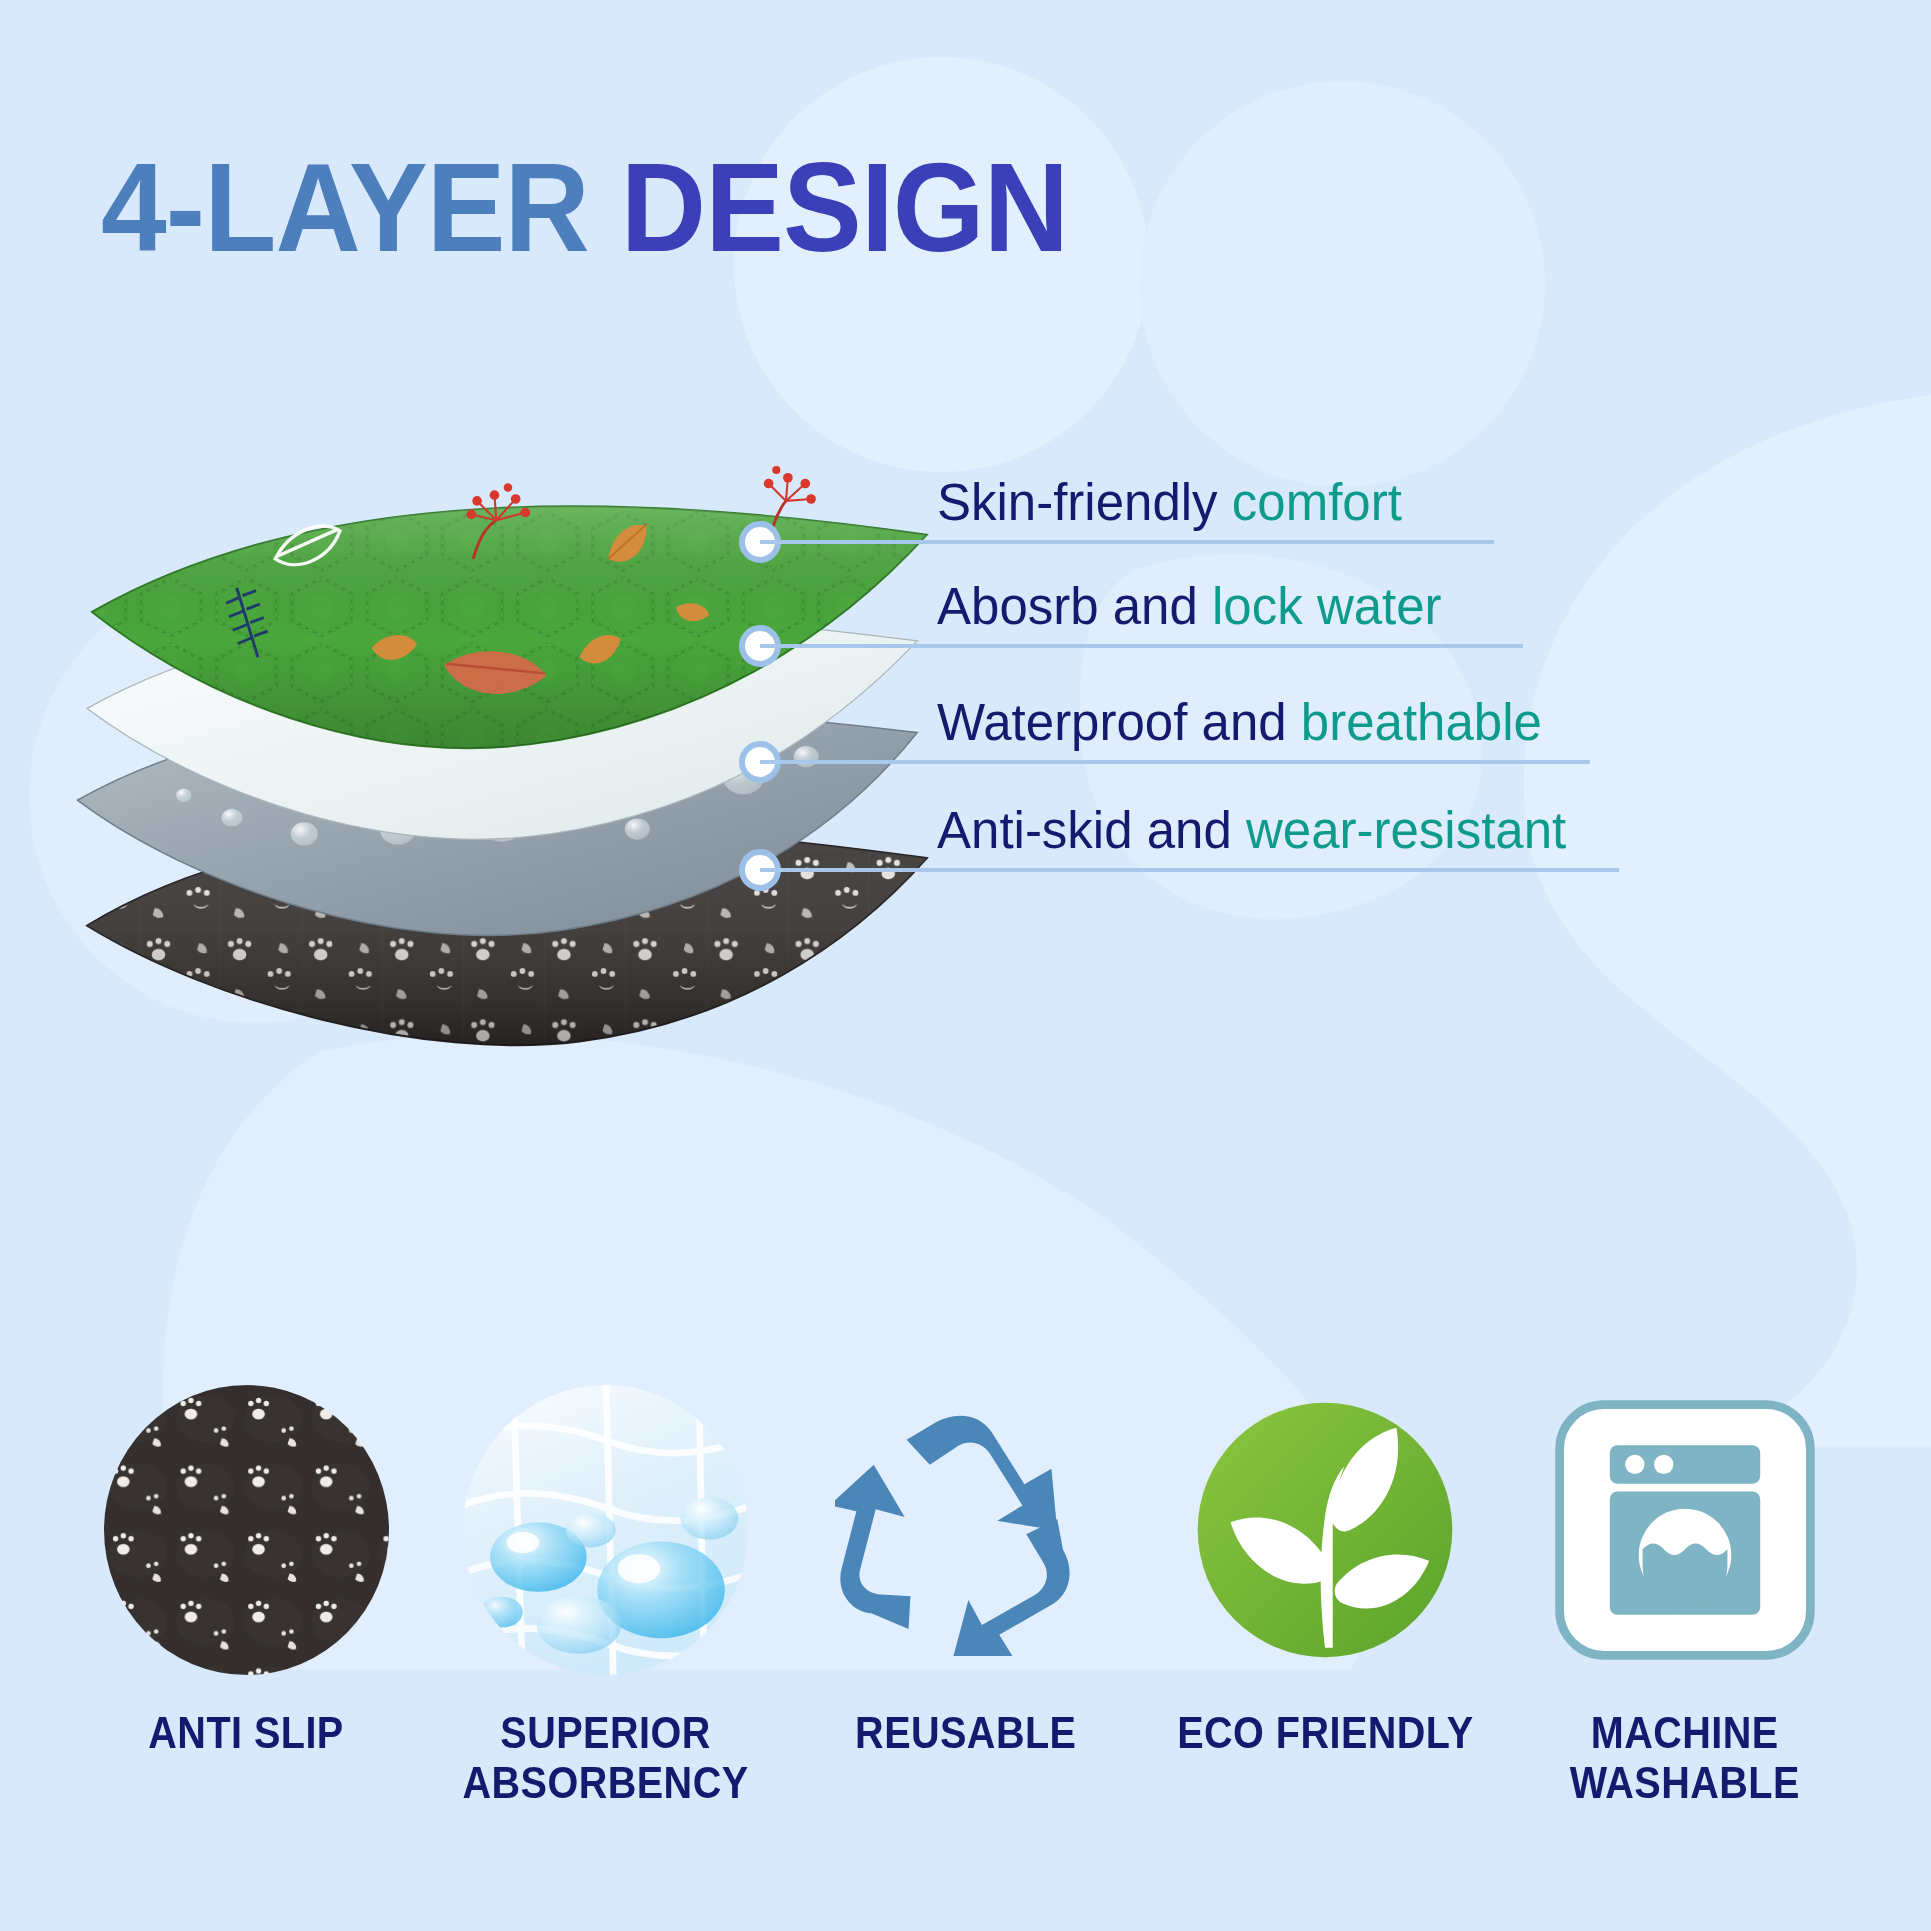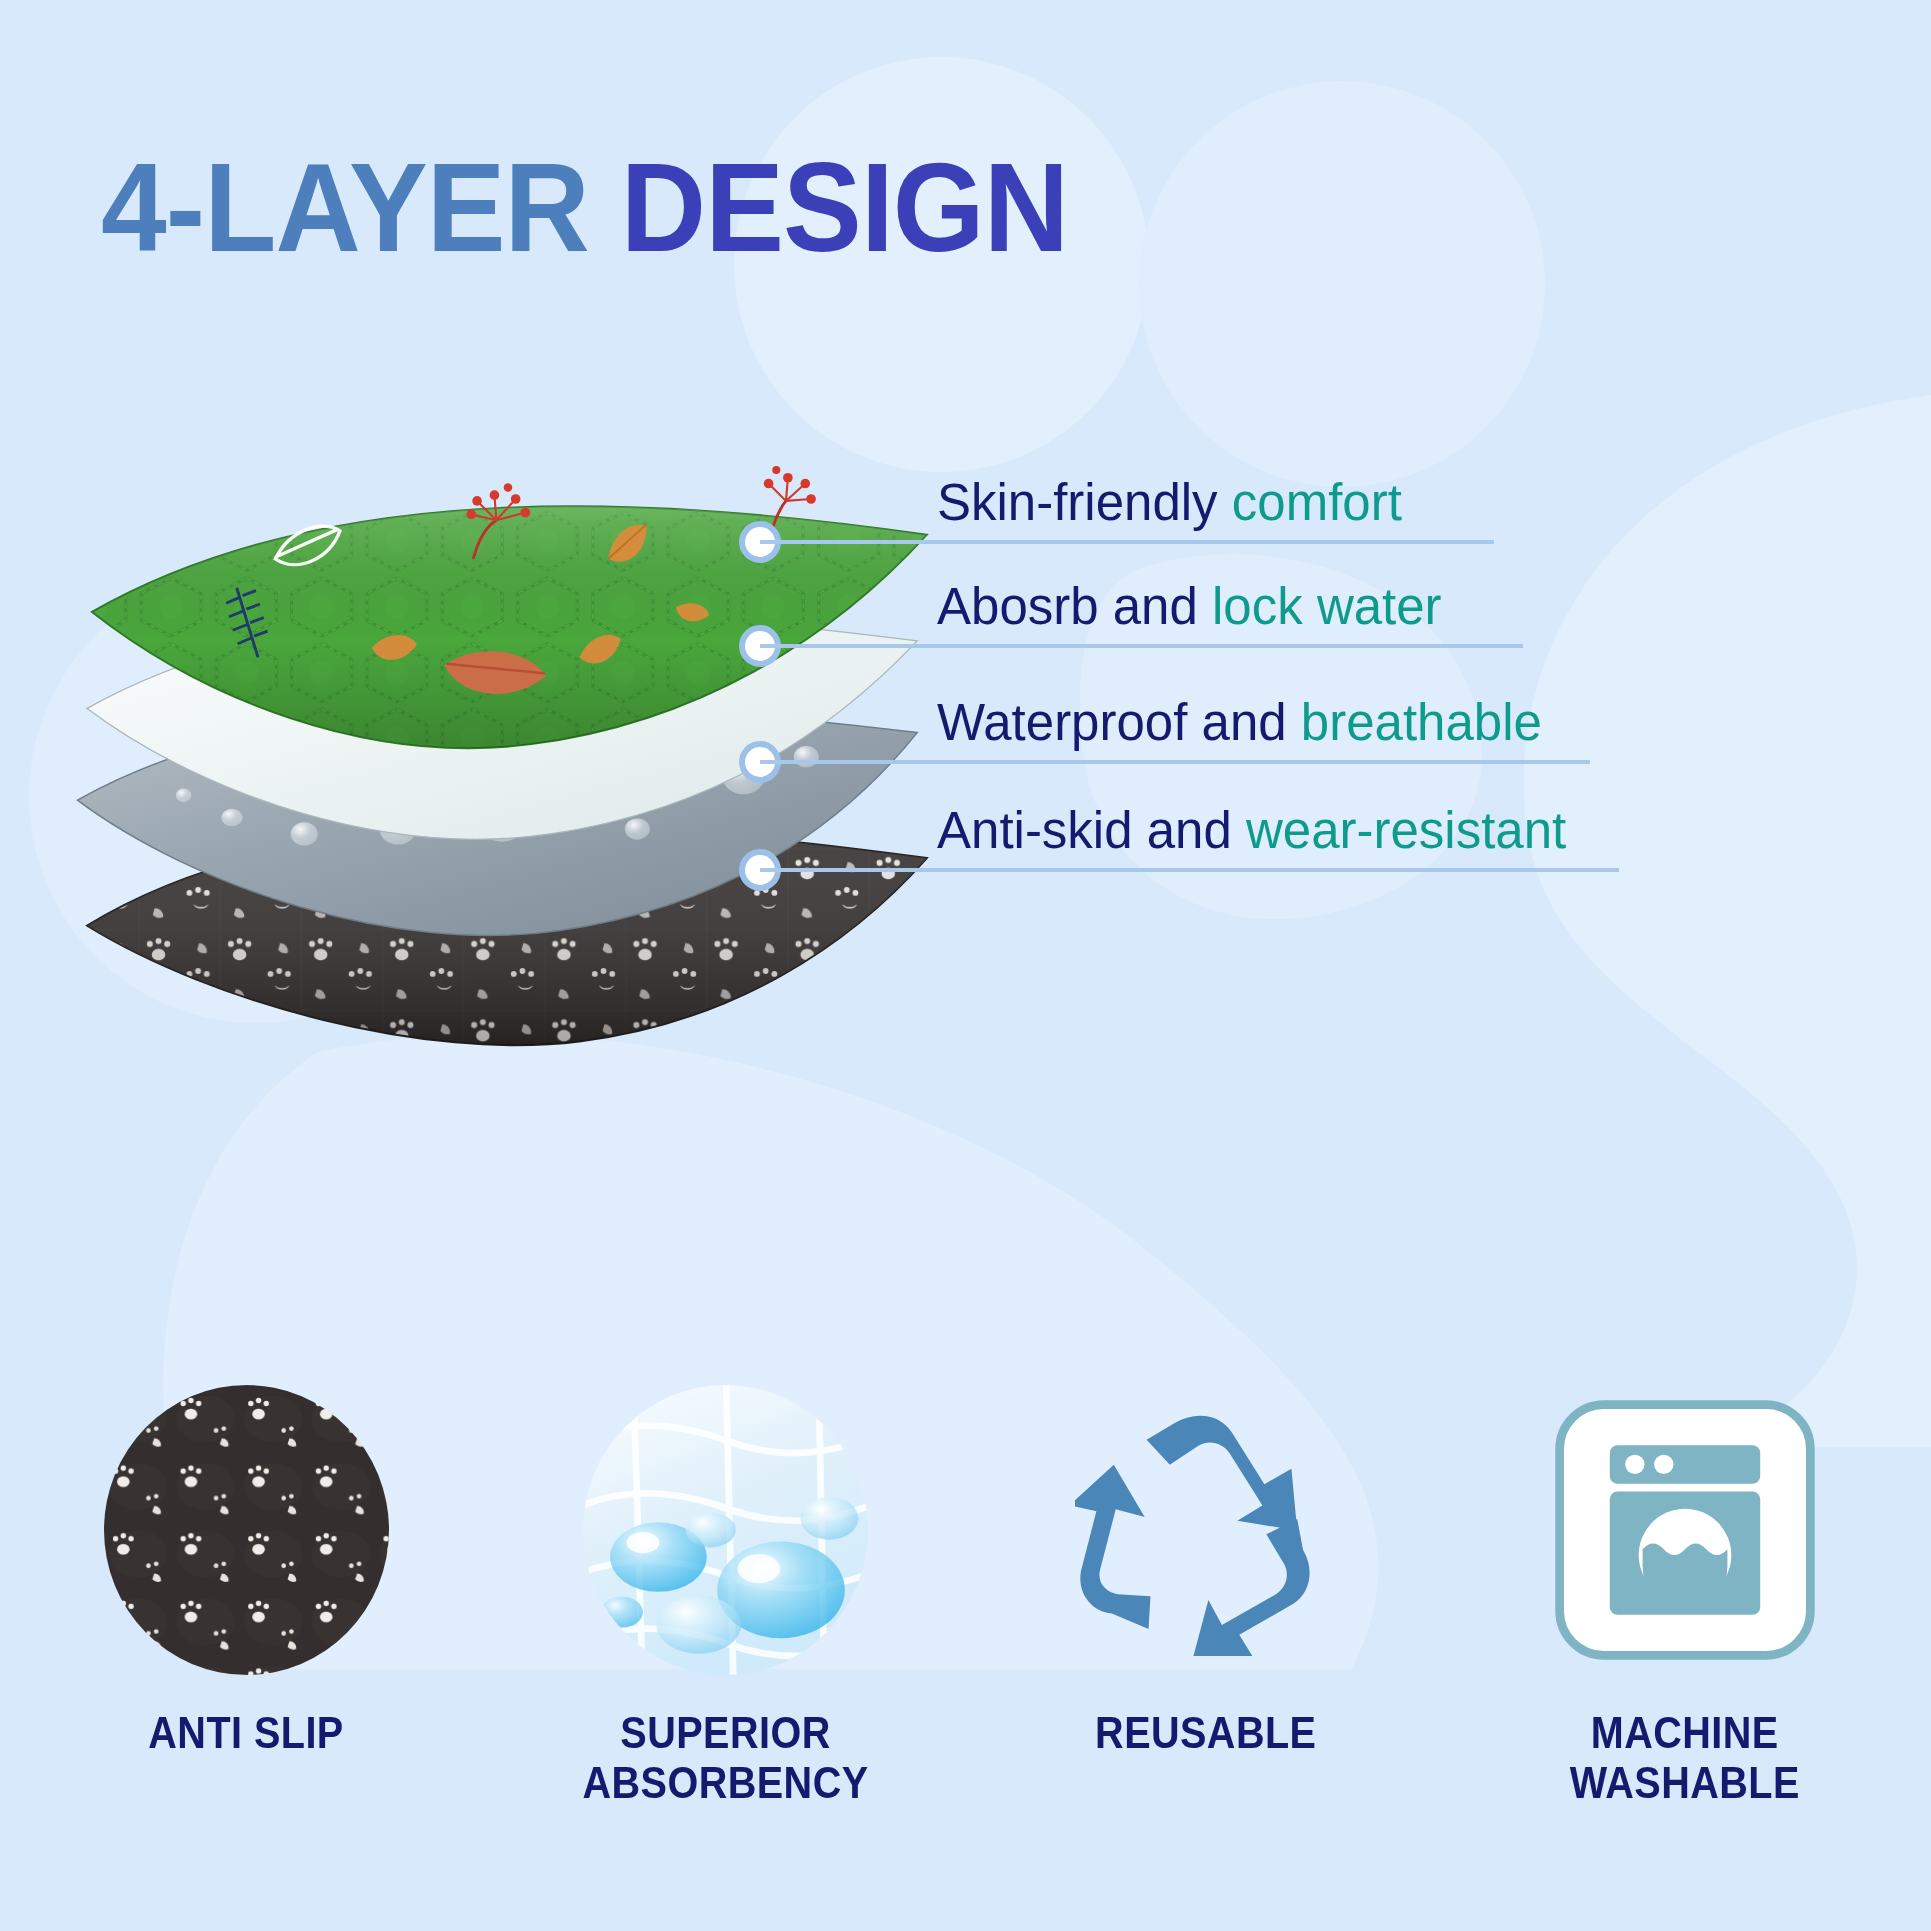--- a/index.html
+++ b/index.html
@@ -370,20 +370,40 @@
           <g fill="#4a86b8">
             <path d="M104 18 C 126 6 150 10 162 28 L 196 82 L 224 66 L 230 130 L 168 120 L 194 104 L 160 50 C 152 38 138 36 128 42 L 98 62 L 74 36 Z"></path>
             <path d="M236 150 C 248 170 244 194 226 206 L 170 238 L 186 264 L 122 262 L 138 202 L 152 228 L 208 196 C 220 188 222 174 216 164 L 198 134 L 230 118 Z"></path>
             <path d="M38 216 C 16 214 2 194 6 172 L 22 110 L -6 104 L 40 62 L 72 116 L 42 108 L 26 170 C 22 184 32 194 44 196 L 78 198 L 76 232 Z"></path>
           </g>
         </svg>
       </div>
       <div class="cap">REUSABLE</div>
     </div>
 
+    <div class="feature">
+      <div class="art">
+        <svg width="270" height="270" viewBox="0 0 280 280">
+          <defs>
+            <linearGradient id="ecoG" x1="0" y1="0" x2="1" y2="1">
+              <stop offset="0%" stop-color="#8cc63f"></stop>
+              <stop offset="100%" stop-color="#5aa32c"></stop>
+            </linearGradient>
+          </defs>
+          <circle cx="140" cy="140" r="132" fill="url(#ecoG)"></circle>
+          <g fill="#ffffff">
+            <path d="M140 262 C 134 210 134 170 140 126 C 143 104 150 86 160 74 C 152 96 148 118 148 142 L 148 262 Z"></path>
+            <path d="M146 128 C 150 80 176 44 214 34 C 222 78 204 122 166 140 C 158 144 150 140 146 128 Z"></path>
+            <path d="M142 172 C 120 134 78 118 42 132 C 56 178 100 206 140 192 C 148 189 148 180 142 172 Z"></path>
+            <path d="M152 196 C 176 166 216 158 248 172 C 232 212 192 232 158 216 C 150 212 148 203 152 196 Z"></path>
+          </g>
+        </svg>
+      </div>
+      <div class="cap">ECO FRIENDLY</div>
+    </div>
 
     <div class="feature">
       <div class="art">
         <svg width="270" height="270" viewBox="0 0 280 280">
           <rect x="10" y="10" width="260" height="260" rx="46" ry="46" fill="#ffffff" stroke="#7fb4c4" stroke-width="9"></rect>
           <rect x="62" y="52" width="156" height="40" rx="8" ry="8" fill="#7fb4c4"></rect>
           <circle cx="88" cy="72" r="10" fill="#ffffff"></circle>
           <circle cx="118" cy="72" r="10" fill="#ffffff"></circle>
           <rect x="62" y="100" width="156" height="128" rx="8" ry="8" fill="#7fb4c4"></rect>
           <circle cx="140" cy="166" r="48" fill="#ffffff"></circle>

